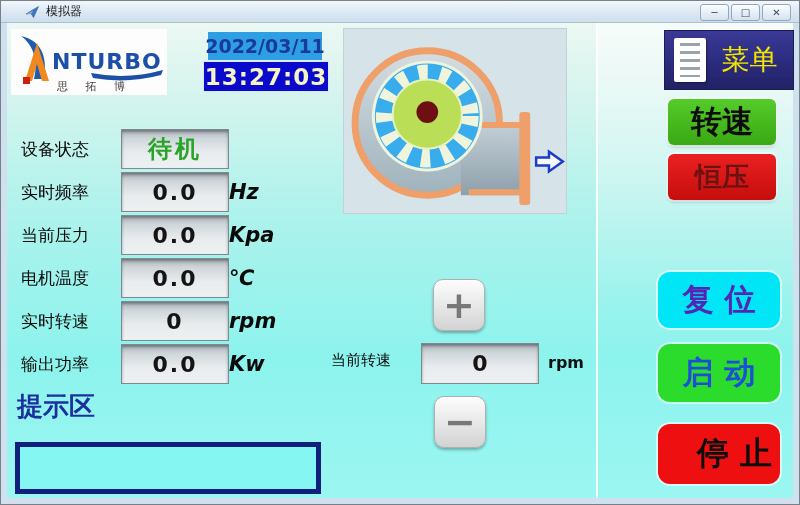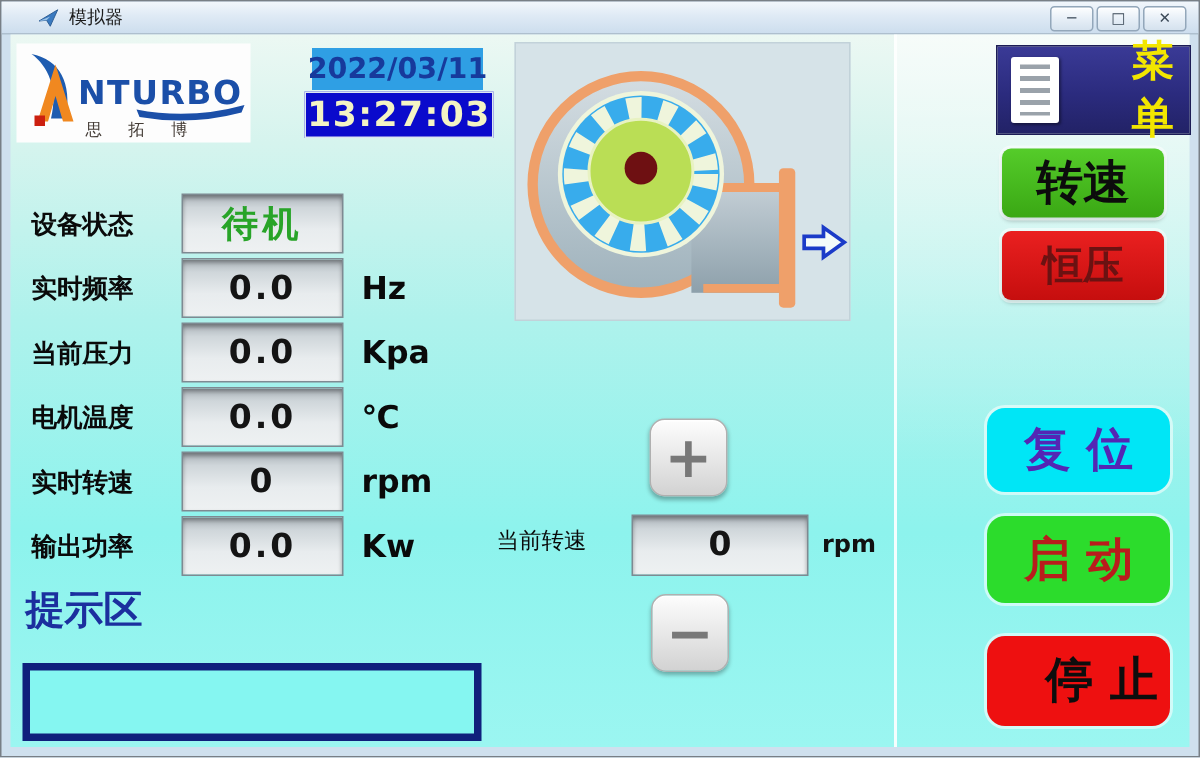--- a/index.html
+++ b/index.html
@@ -37,28 +37,28 @@
     display:flex; align-items:center; justify-content:center; }
   .time-box { position:absolute; left:196px; top:38px; width:126px; height:31px;
     background:#0a0acc; border:1px solid #dde6f2; color:#f4f4c4; font-size:23px; font-weight:bold;
     letter-spacing:1px; display:flex; align-items:center; justify-content:center; }
 
   .fan-panel { position:absolute; left:336px; top:5px; width:224px; height:186px;
     background:#d6e3e8; border:1px solid #c2d2d9; }
 
   .status-grid { position:absolute; left:14px; top:106px; display:grid;
     grid-template-columns:100px 108px 70px; grid-auto-rows:40px; row-gap:3px; align-items:center; }
-  .status-label { font-size:17px; font-weight:bold; color:#0a0a0a; }
+  .status-label { font-size:17px; font-weight:normal; color:#0a0a0a; }
   .status-field { width:108px; height:40px; border:1px solid #7e8a92;
     background:linear-gradient(180deg,#aab2b8 0%,#cfd6da 22%,#e8ecee 60%,#eef1f2 100%);
     box-shadow:inset 0 2px 3px rgba(0,0,0,.35);
     display:flex; align-items:center; justify-content:center;
     font-size:22px; font-weight:bold; color:#141414; letter-spacing:2px; }
   .status-field.standby { color:#28a428; font-size:24px; letter-spacing:3px; }
-  .status-unit { font-size:21px; font-weight:bold; color:#0a0a0a; padding-left:12px; }
+  .status-unit { font-size:21px; font-weight:bold; color:#0a0a0a; padding-left:0;font-style:italic; }
 
   .prompt-label { position:absolute; left:10px; top:366px; font-size:26px; font-weight:bold; color:#1b2f9e; }
   .prompt-box { position:absolute; left:8px; top:419px; width:306px; height:52px;
     border:5px solid #10207c; background:#85f6f1; }
 
   .round-btn { position:absolute; width:52px; height:52px; border-radius:10px;
     border:1px solid #b0b0b0;
     background:linear-gradient(180deg,#fdfdfd 0%,#e6e6e6 55%,#d2d2d2 100%);
     box-shadow:0 2px 3px rgba(0,0,0,.3), inset 0 1px 0 #fff;
     font-size:38px; font-weight:bold; color:#787878;
@@ -74,35 +74,35 @@
     font-size:22px; font-weight:bold; color:#141414; cursor:pointer; }
   .speed-unit { position:absolute; left:541px; top:330px; font-size:16px; font-weight:600; color:#111; }
 
   .menu-btn { position:absolute; left:657px; top:7px; width:130px; height:60px;
     background:linear-gradient(180deg,#3a3a96 0%,#2b2b7e 55%,#222266 100%);
     border:1px solid #1c1c55; display:flex; align-items:center; cursor:pointer; }
   .menu-doc { width:32px; height:44px; background:#fff; margin-left:9px; border-radius:2px;
     box-shadow:1px 1px 2px rgba(0,0,0,.4); display:flex; align-items:center; justify-content:center; }
   .menu-doc-lines { width:20px; height:34px;
     background:repeating-linear-gradient(180deg,#9aa2aa 0 3px,transparent 3px 8px); }
-  .menu-text { flex:1; text-align:center; color:#f2e600; font-size:28px; font-weight:bold;padding-left:38px; }
+  .menu-text { flex:1; text-align:center; color:#f2e600; font-size:28px; font-weight:normal; }
 
   .mode-btn { position:absolute; left:661px; width:108px; height:46px; border-radius:6px;
     display:flex; align-items:center; justify-content:center; cursor:pointer;
     box-shadow:0 0 0 2px rgba(255,255,255,.5), 0 2px 3px rgba(0,0,0,.25); }
   .btn-speedmode { top:76px; background:linear-gradient(180deg,#55cc2a 0%,#3aa814 100%);
     color:#0c0c0c; font-size:31px; font-weight:bold; }
   .btn-pressmode { top:131px; background:linear-gradient(180deg,#ea2020 0%,#c60e0e 100%);
     color:#6b1212; font-size:27px; font-weight:bold; }
 
   .big-btn { position:absolute; left:651px; width:122px; border-radius:12px;
     display:flex; align-items:center; justify-content:center; cursor:pointer;
     font-weight:bold; box-shadow:0 0 0 2px rgba(255,255,255,.55); }
   .btn-reset { top:249px; height:56px; background:#00e6f6; color:#5426b4; font-size:31px; }
-  .btn-start { top:321px; height:58px; background:#2cdc2c; color:#b91c1c; font-size:31px; }
+  .btn-start { top:321px; height:58px; background:#2cdc2c; color:#1d4ed8; font-size:31px; }
   .btn-stop  { top:401px; height:60px; background:#ee1010; color:#0d0d0d; font-size:32px;padding-left:31px; }
 </style>
 </head>
 <body>
 
 <div class="window">
 
   <div class="titlebar">
     <svg class="app-icon" viewBox="0 0 15 14">
       <path d="M1 9 L13.5 1.5 L8.5 12.5 L6 8.5 Z" fill="#3a7ac0" stroke="#2a5a90" stroke-width="0.6"></path>

